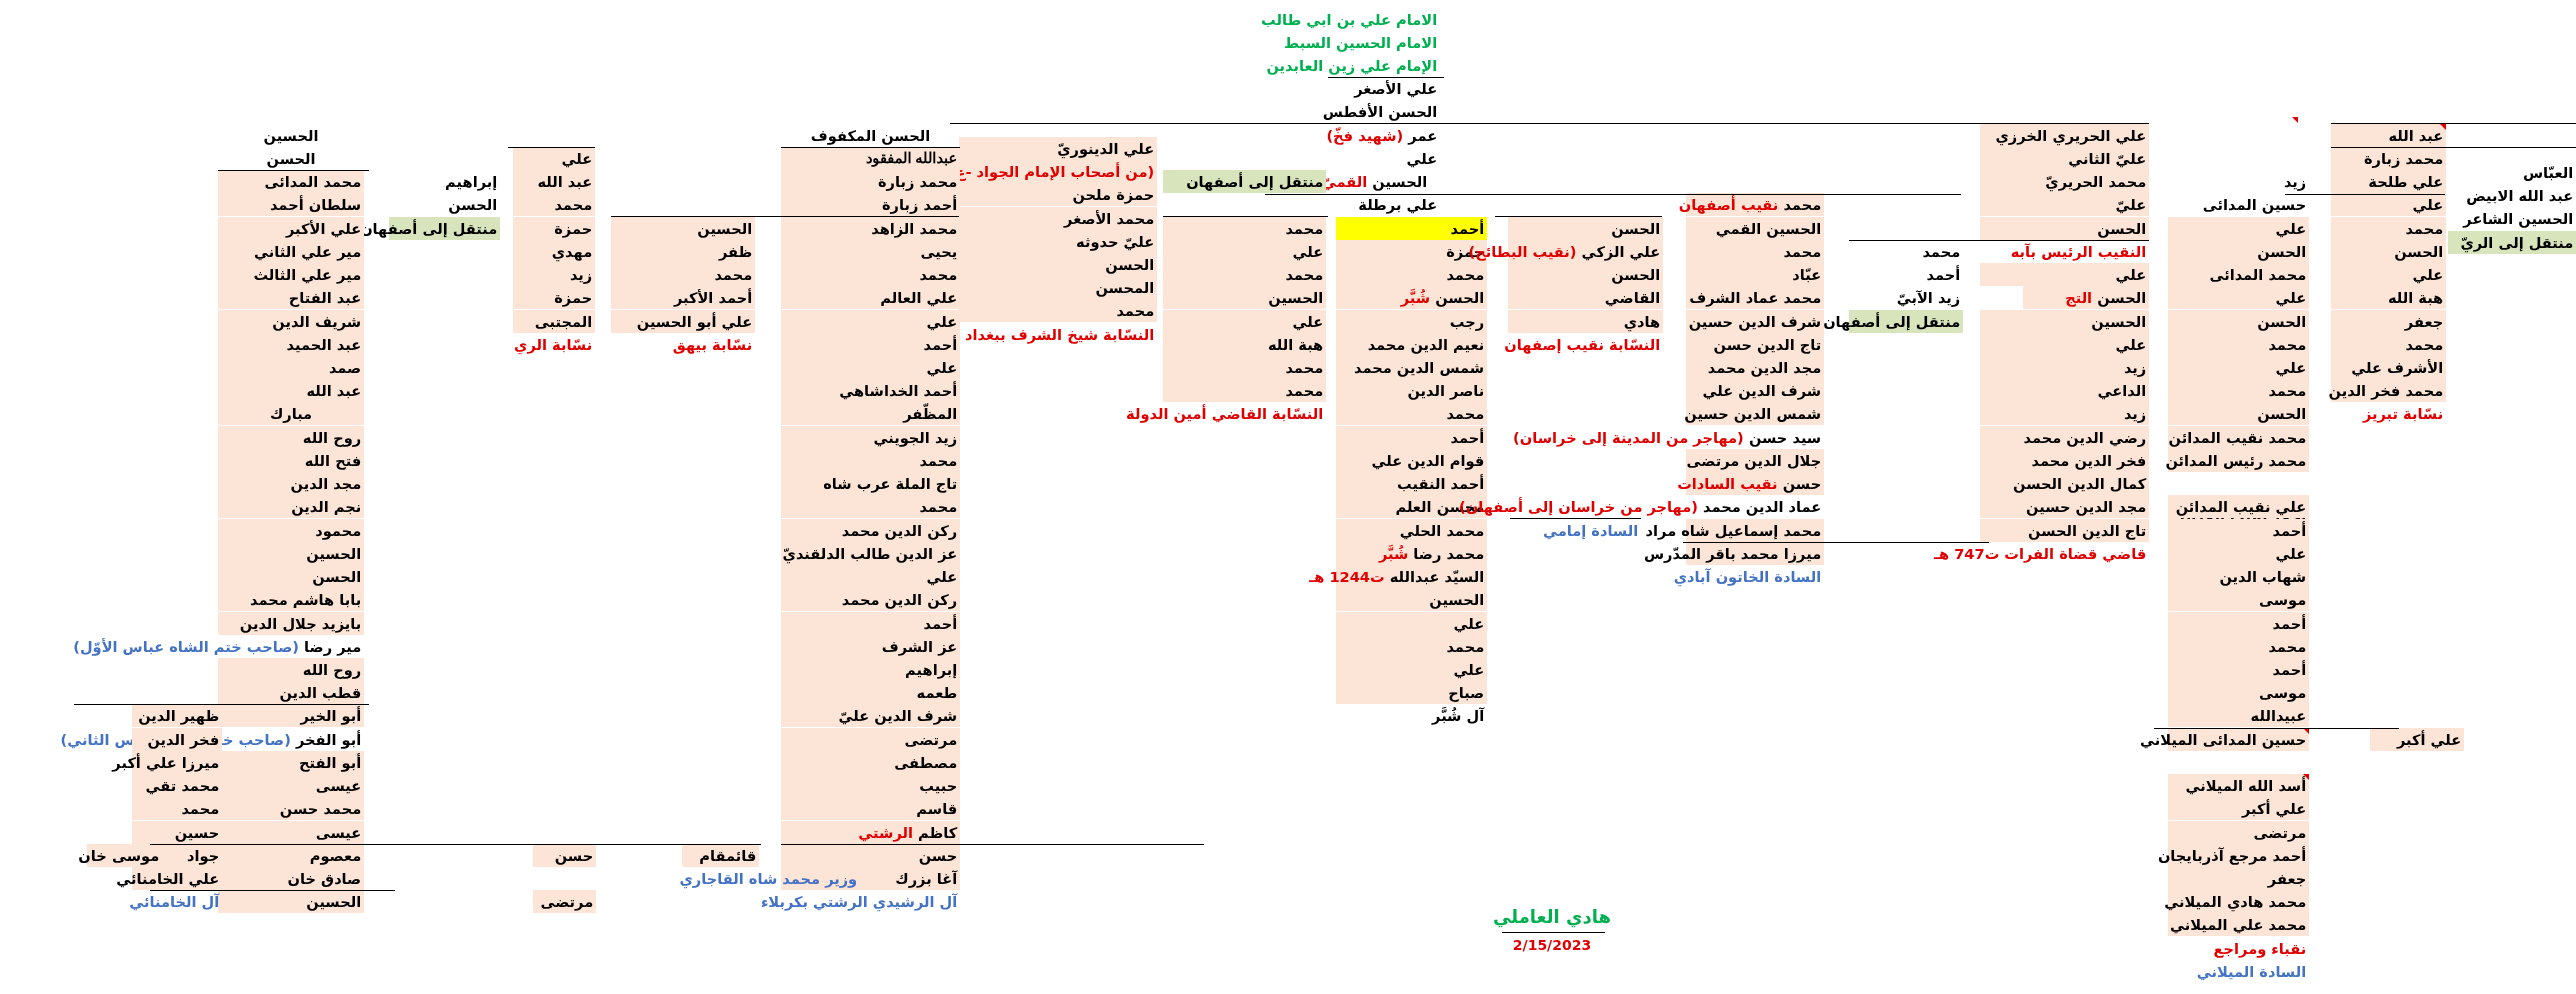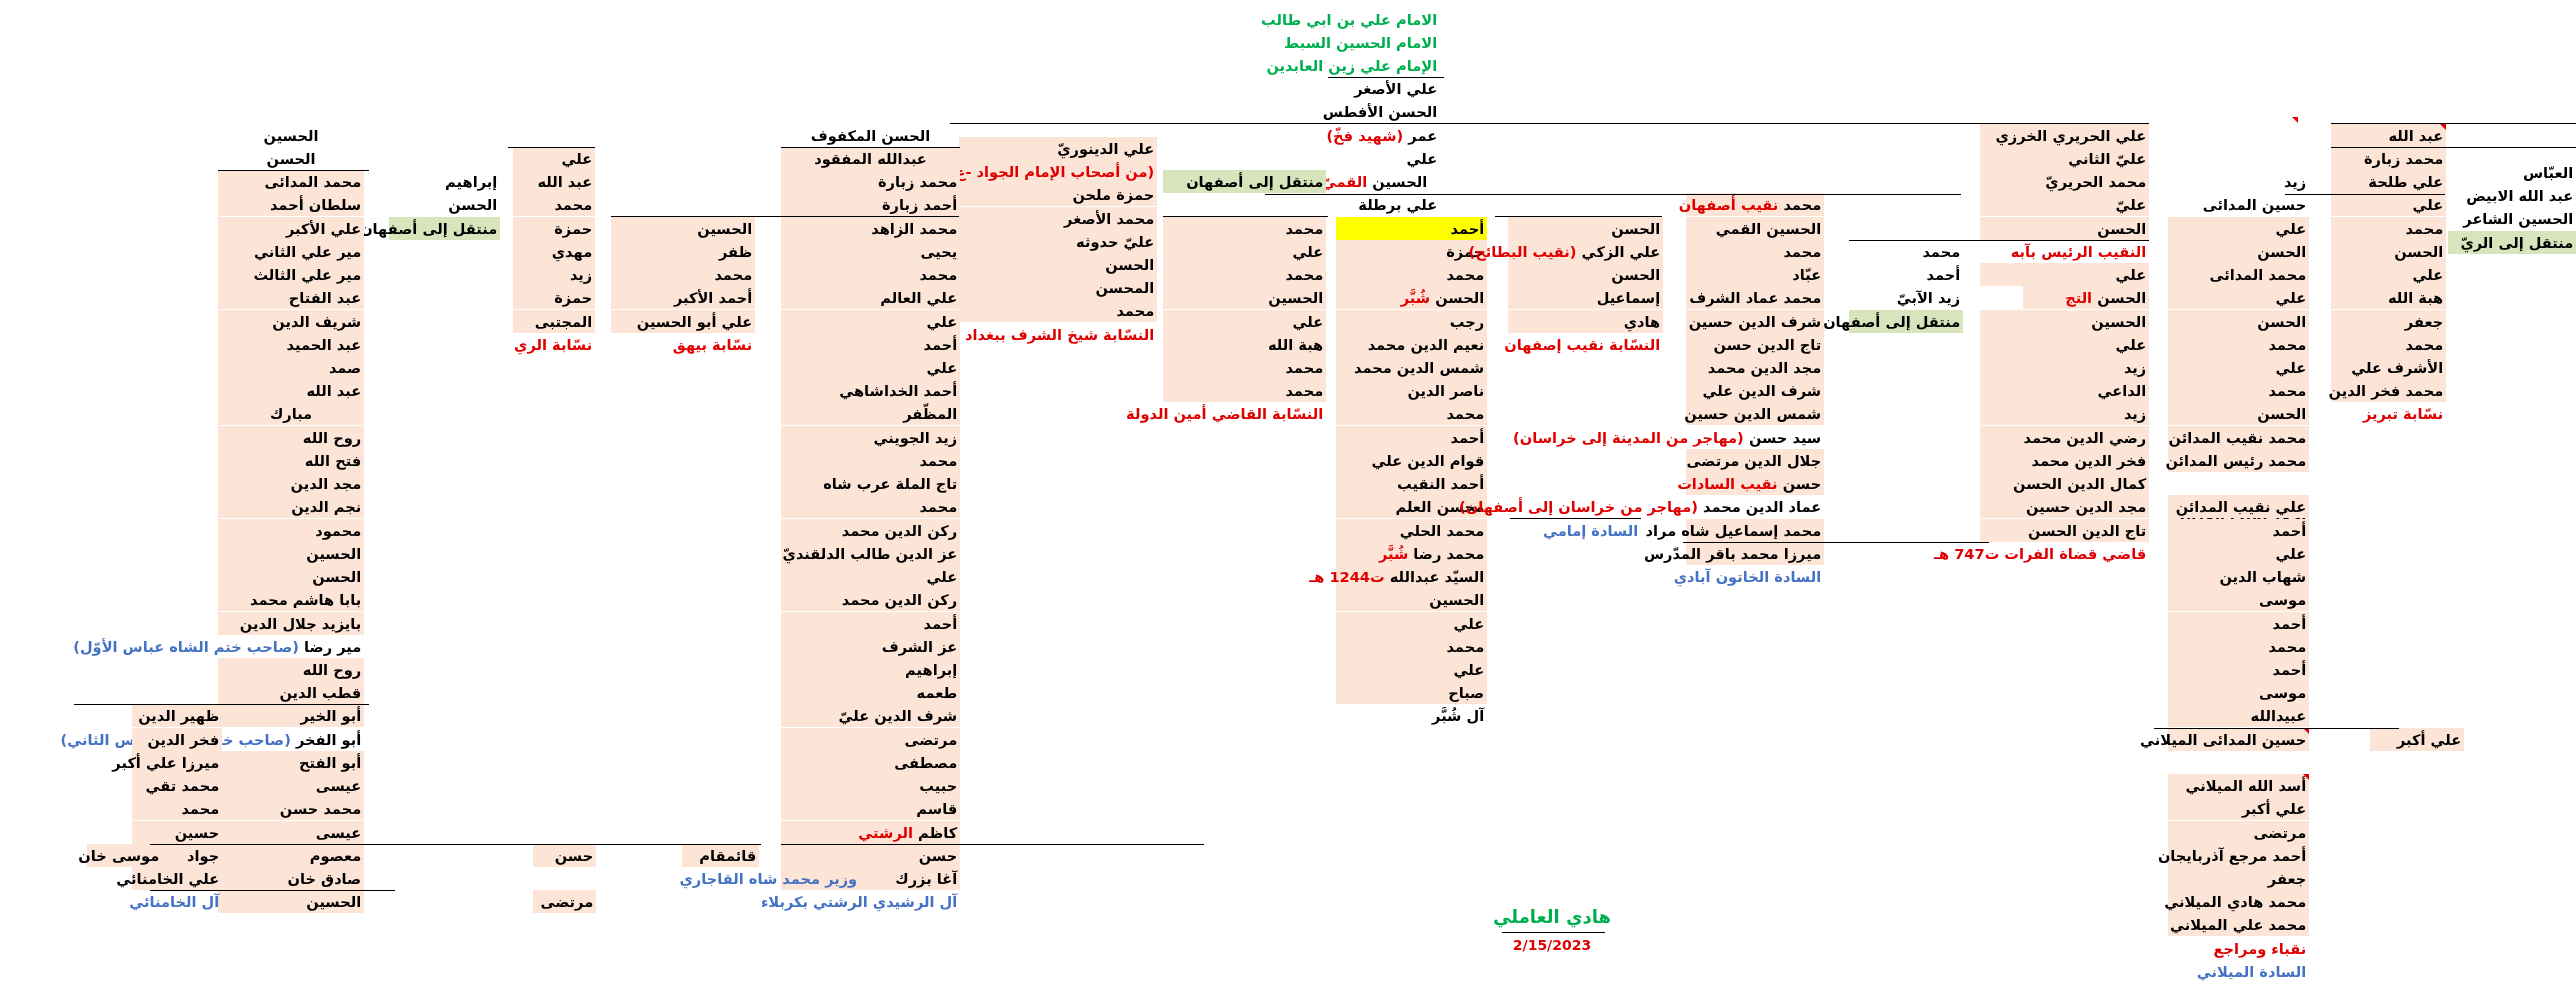--- a/index.html
+++ b/index.html
@@ -100,21 +100,21 @@
       <div class="cell bg-peach" style="top: 183px; height: 23px; line-height: 23px; left: 0px; right: 0px; text-align: right;">حمزة ملحن</div>
       <div class="cell bg-peach" style="top: 207px; height: 23px; line-height: 23px; left: 0px; right: 0px; text-align: right;">محمد الأصغر</div>
       <div class="cell bg-peach" style="top: 230px; height: 23px; line-height: 23px; left: 0px; right: 0px; text-align: right;">عليّ حدوثه</div>
       <div class="cell bg-peach" style="top: 253px; height: 23px; line-height: 23px; left: 0px; right: 0px; text-align: right;">الحسن</div>
       <div class="cell bg-peach" style="top: 276px; height: 23px; line-height: 23px; left: 0px; right: 0px; text-align: right;">المحسن</div>
       <div class="cell bg-peach" style="top: 299px; height: 23px; line-height: 23px; left: 0px; right: 0px; text-align: right;">محمد</div>
       <div class="cell c-red" style="top: 323px; height: 23px; line-height: 23px; left: 0px; right: 0px; text-align: right;">النسّابة شيخ الشرف ببغداد</div>
     </div>
     <div class="col" style="left: 781px; width: 179px;">
       <div class="cell" style="top: 124px; height: 23px; line-height: 23px; left: 0px; right: 0px; text-align: center;">الحسن المكفوف</div>
-      <div class="cell bg-peach" style="top: 147px; height: 23px; line-height: 23px; left: 0px; right: 0px; text-align: center;">عبدالله المفقود</div>
+      <div class="cell bg-peach" style="top: 147px; height: 23px; line-height: 23px; left: 0px; right: 0px; text-align: right; font-family: Liberation Serif, serif;">عبدالله المفقود</div>
       <div class="cell bg-peach" style="top: 170px; height: 23px; line-height: 23px; left: 0px; right: 0px; text-align: right;">محمد زبارة</div>
       <div class="cell bg-peach" style="top: 193px; height: 23px; line-height: 23px; left: 0px; right: 0px; text-align: right;">أحمد زبارة</div>
       <div class="cell bg-peach" style="top: 217px; height: 23px; line-height: 23px; left: 0px; right: 0px; text-align: right;">محمد الزاهد</div>
       <div class="cell bg-peach" style="top: 240px; height: 23px; line-height: 23px; left: 0px; right: 0px; text-align: right;">يحيى</div>
       <div class="cell bg-peach" style="top: 263px; height: 23px; line-height: 23px; left: 0px; right: 0px; text-align: right;">محمد</div>
       <div class="cell bg-peach" style="top: 286px; height: 23px; line-height: 23px; left: 0px; right: 0px; text-align: right;">علي العالم</div>
       <div class="cell bg-peach" style="top: 310px; height: 23px; line-height: 23px; left: 0px; right: 0px; text-align: right;">علي</div>
       <div class="cell bg-peach" style="top: 333px; height: 23px; line-height: 23px; left: 0px; right: 0px; text-align: right;">أحمد</div>
       <div class="cell bg-peach" style="top: 356px; height: 23px; line-height: 23px; left: 0px; right: 0px; text-align: right;">علي</div>
       <div class="cell bg-peach" style="top: 379px; height: 23px; line-height: 23px; left: 0px; right: 0px; text-align: right;">أحمد الخداشاهي</div>
@@ -222,21 +222,21 @@
     <div class="col" style="left: 682px; width: 77px;">
       <div class="cell bg-peach" style="top: 844px; height: 23px; line-height: 23px; left: 0px; right: 0px; text-align: right;">قائمقام</div>
     </div>
     <div class="col" style="left: 658px; width: 202px;">
       <div class="cell c-blue" style="top: 867px; height: 23px; line-height: 23px; left: 0px; right: 0px; text-align: right;">وزير محمد شاه القاجاري</div>
     </div>
     <div class="col" style="left: 1508px; width: 155px;">
       <div class="cell bg-peach" style="top: 217px; height: 23px; line-height: 23px; left: 0px; right: 0px; text-align: right;">الحسن</div>
       <div class="cell bg-peach" style="top: 240px; height: 23px; line-height: 23px; left: 0px; right: 0px; text-align: right;"><span>علي الزكي </span><span class="c-red">(نقيب البطائح)</span></div>
       <div class="cell bg-peach" style="top: 263px; height: 23px; line-height: 23px; left: 0px; right: 0px; text-align: right;">الحسن</div>
-      <div class="cell bg-peach" style="top: 286px; height: 23px; line-height: 23px; left: 0px; right: 0px; text-align: right;">إسماعيل</div>
+      <div class="cell bg-peach" style="top: 286px; height: 23px; line-height: 23px; left: 0px; right: 0px; text-align: right;">القاضي</div>
       <div class="cell bg-peach" style="top: 310px; height: 23px; line-height: 23px; left: 0px; right: 0px; text-align: right;">هادي</div>
       <div class="cell c-red" style="top: 333px; height: 23px; line-height: 23px; left: 0px; right: 0px; text-align: right;">النسّابة نقيب إصفهان</div>
     </div>
     <div class="col" style="left: 1542px; width: 99px;">
       <div class="cell c-blue" style="top: 519px; height: 23px; line-height: 23px; left: 0px; right: 0px; text-align: right;">السادة إمامي</div>
     </div>
     <div class="col" style="left: 1686px; width: 138px;">
       <div class="cell bg-peach" style="top: 193px; height: 23px; line-height: 23px; left: 0px; right: 0px; text-align: right;"><span>محمد </span><span class="c-red">نقيب أصفهان</span></div>
       <div class="cell bg-peach" style="top: 217px; height: 23px; line-height: 23px; left: 0px; right: 0px; text-align: right;">الحسين القمي</div>
       <div class="cell bg-peach" style="top: 240px; height: 23px; line-height: 23px; left: 0px; right: 0px; text-align: right;">محمد</div>

